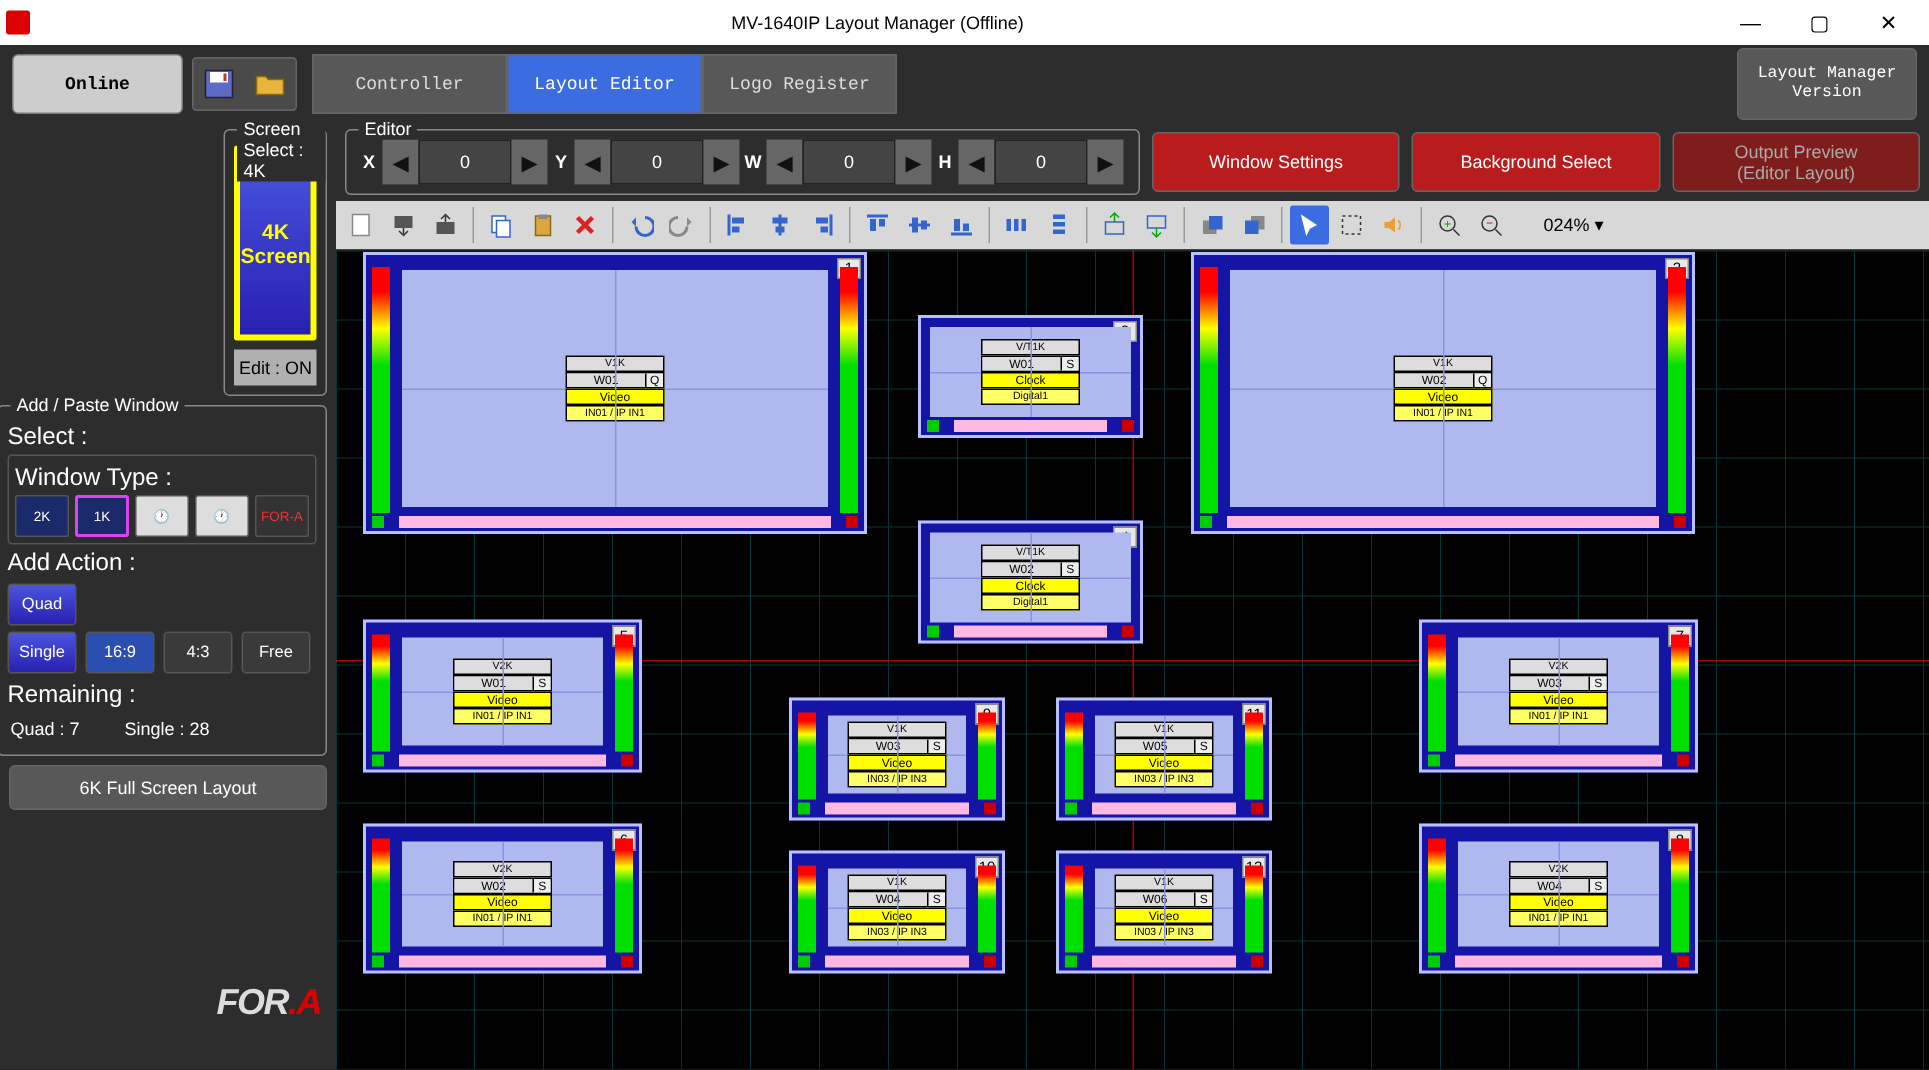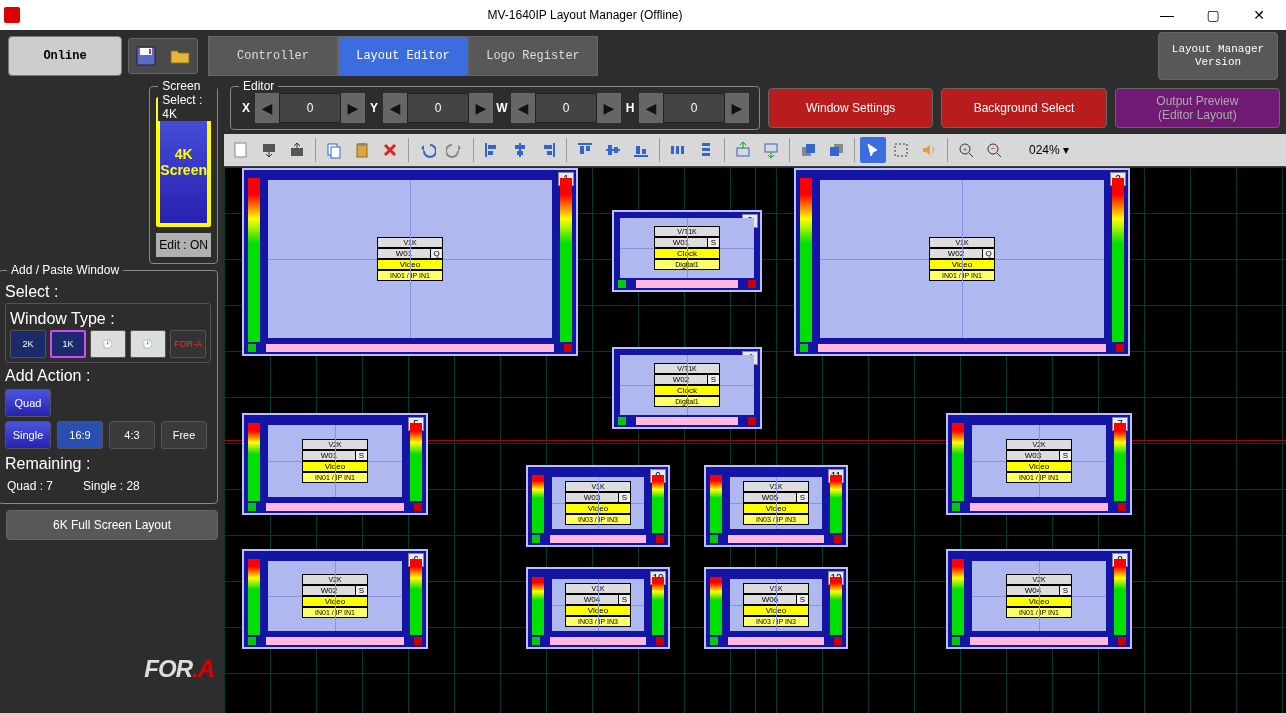--- a/index.html
+++ b/index.html
@@ -56,21 +56,21 @@
 
 
 .main-top { height:52px; display:flex; gap:8px; padding:4px 6px; align-items:stretch;}
 .win-group { flex:0 0 530px; }
 .coord-row { display:flex; gap:2px; align-items:center; height:100%;}
 .coord-lbl { width:14px; text-align:center; font-weight:bold;}
 .spin { display:flex; align-items:center; }
 .spin-btn { width:24px; height:30px; background:#666; display:flex; align-items:center; justify-content:center; color:#111; font-size:14px;}
 .spin-val { width:62px; height:30px; background:#444; border:1px solid #222; display:flex; align-items:center; justify-content:center;}
 .big-btn { flex:1; background:#b91c1c; border-radius:4px; display:flex; align-items:center; justify-content:center; font-size:12px; border:1px solid #666; margin-top:2px; margin-bottom:2px;}
-.big-btn.disabled { background:#701a75; color:#aaa;justify-content:center;}
+.big-btn.disabled { background:#7f1d1d; color:#aaa;justify-content:center;}
 
 
 .icontb { height:32px; background:#d8d8d8; display:flex; align-items:center; padding:0 4px; gap:2px;}
 .sep { width:1px; height:24px; background:#999; margin:0 3px;}
 .tb-btn { width:26px; height:26px; display:flex; align-items:center; justify-content:center; border-radius:2px;}
 .tb-btn.sel { background:#3b6de0;}
 .zoom-txt { color:#000; margin-left:20px;}
 
 
 .canvas-wrap { flex:1; background:#000; position:relative; overflow:hidden; border-top:1px solid #444;}

